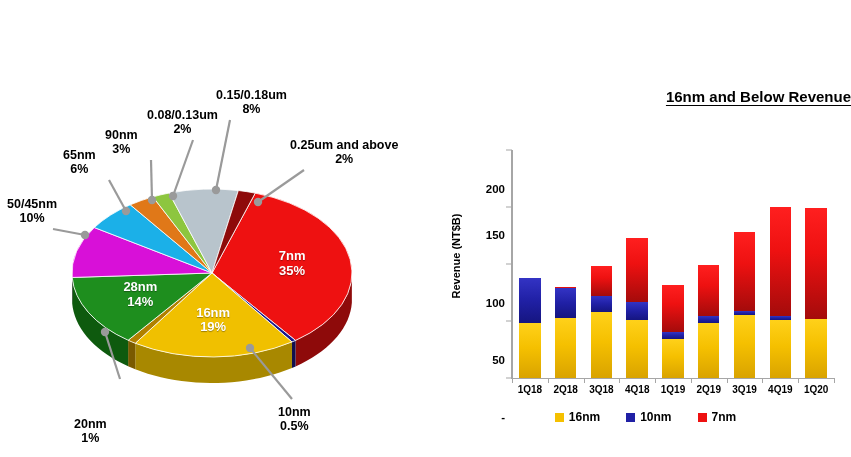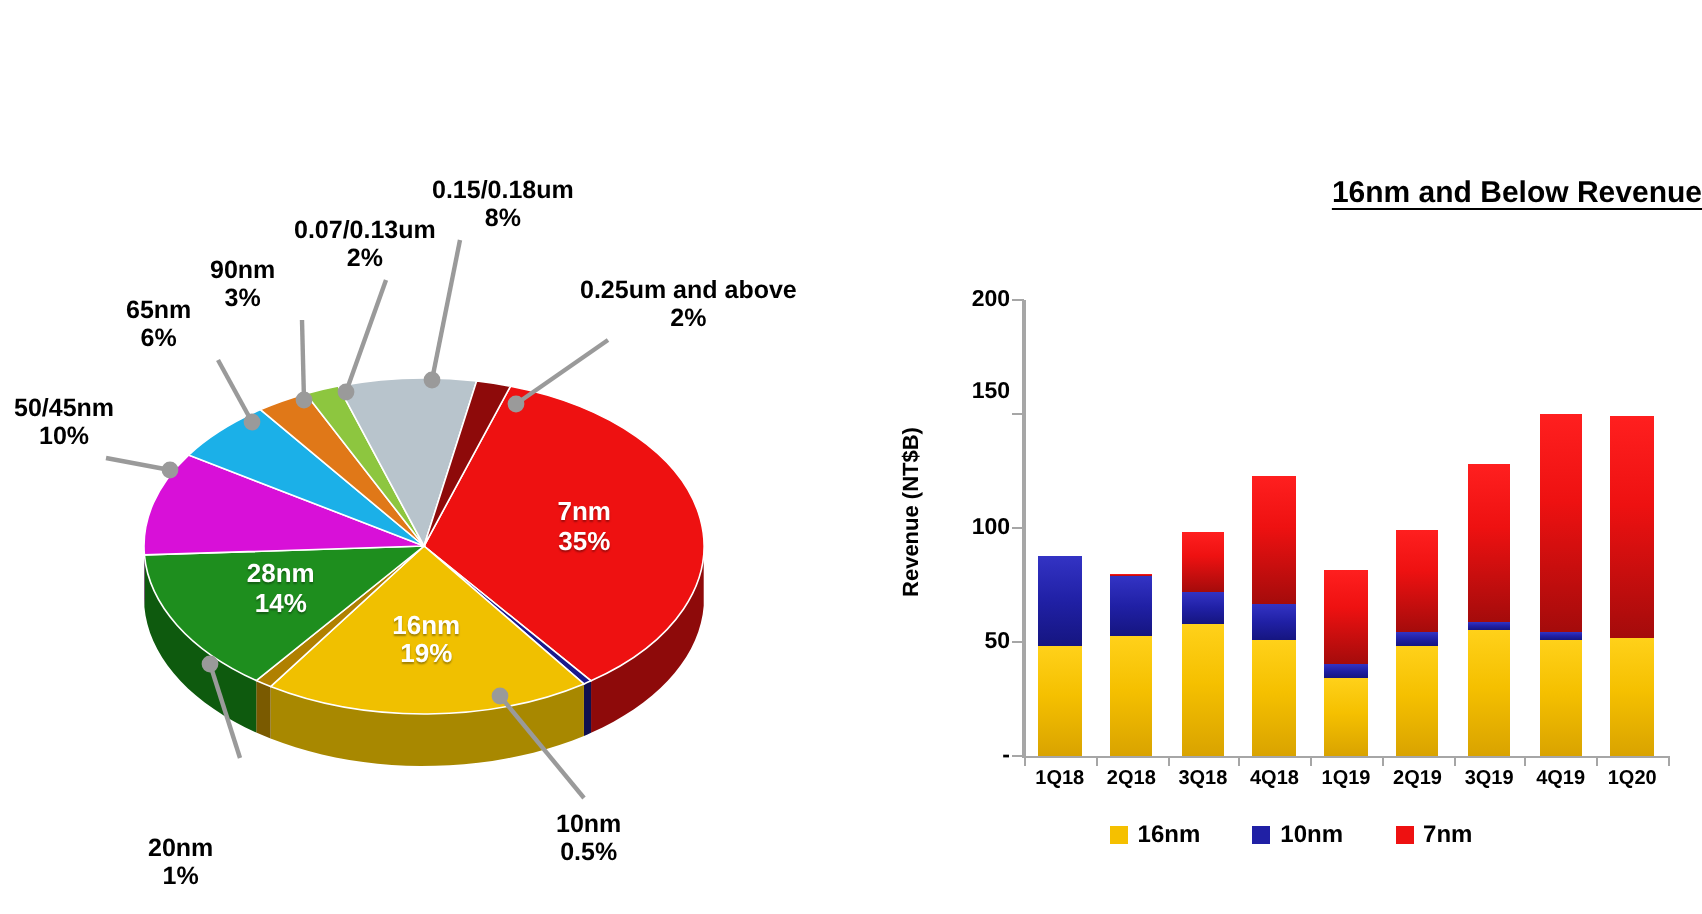--- a/index.html
+++ b/index.html
@@ -60,21 +60,21 @@
     text-decoration:underline;text-underline-offset:3px;
   }
   #y-axis-title{
     position:absolute;left:-44px;top:170px;width:120px;
     transform:rotate(-90deg);transform-origin:center;
     font-size:11px;font-weight:bold;color:#000;text-align:center;white-space:nowrap;
   }
   #plot{position:absolute;left:72px;top:70px;width:322px;height:228px;}
   .y-tick{
     position:absolute;right:100%;margin-right:7px;transform:translateY(-50%);
-    font-size:11.5px;font-weight:bold;color:#000;white-space:nowrap;
+    font-size:11.5px;font-weight:bold;color:#000;white-space:nowrap;margin-top:39px;
   }
   .tick-mark{position:absolute;right:100%;width:6px;height:1px;background:#a6a6a6;transform:translateY(-50%);}
   .axis-v{position:absolute;left:-1px;top:0;width:1.5px;height:100%;background:#a6a6a6;}
   .axis-h{position:absolute;left:-1px;bottom:-1px;width:calc(100% + 2px);height:1.5px;background:#a6a6a6;}
   .bar-slot{position:absolute;bottom:0;display:flex;flex-direction:column-reverse;}
   .seg{width:100%;}
   .seg-16{background:linear-gradient(180deg,#FFD11A 0%,#F5C000 45%,#D9A300 100%);}
   .seg-10{background:linear-gradient(180deg,#3333C4 0%,#2020A5 50%,#151580 100%);}
   .seg-7{background:linear-gradient(180deg,#FF1F1F 0%,#EE1111 40%,#A40B0B 100%);}
   .x-label{
@@ -141,21 +141,21 @@
     </svg>
     <div id="pie-labels">
         <div class="pie-inlabel" style="left: 252.13px; top: 169.115px; width: 80px;"><span>7nm</span><br><span>35%</span></div>
         <div class="pie-callout" style="left: 278px; top: 325px;"><span>10nm</span><br><span>0.5%</span></div>
         <div class="pie-inlabel" style="left: 173.142px; top: 225.715px; width: 80px;"><span>16nm</span><br><span>19%</span></div>
         <div class="pie-callout" style="left: 74px; top: 305px; margin-top: 32px;"><span>20nm</span><br><span>1%</span></div>
         <div class="pie-inlabel" style="left: 100.384px; top: 199.962px; width: 80px;"><span>28nm</span><br><span>14%</span></div>
         <div class="pie-callout" style="left: 7px; top: 117px;"><span>50/45nm</span><br><span>10%</span></div>
         <div class="pie-callout" style="left: 63px; top: 68px;"><span>65nm</span><br><span>6%</span></div>
         <div class="pie-callout" style="left: 105px; top: 48px;"><span>90nm</span><br><span>3%</span></div>
-        <div class="pie-callout" style="left: 147px; top: 28px;"><span>0.07/0.13um</span><br><span>2%</span></div>
+        <div class="pie-callout" style="left: 147px; top: 28px;"><span>0.08/0.13um</span><br><span>2%</span></div>
         <div class="pie-callout" style="left: 216px; top: 8px;"><span>0.15/0.18um</span><br><span>8%</span></div>
         <div class="pie-callout" style="left: 290px; top: 58px;"><span>0.25um and above</span><br><span>2%</span></div>
       </div>
   </div>
 
   <div id="bar-panel">
     <div id="bar-title">16nm and Below Revenue</div>
     <div id="y-axis-title">Revenue (NT$B)</div>
 
     <div id="plot">

